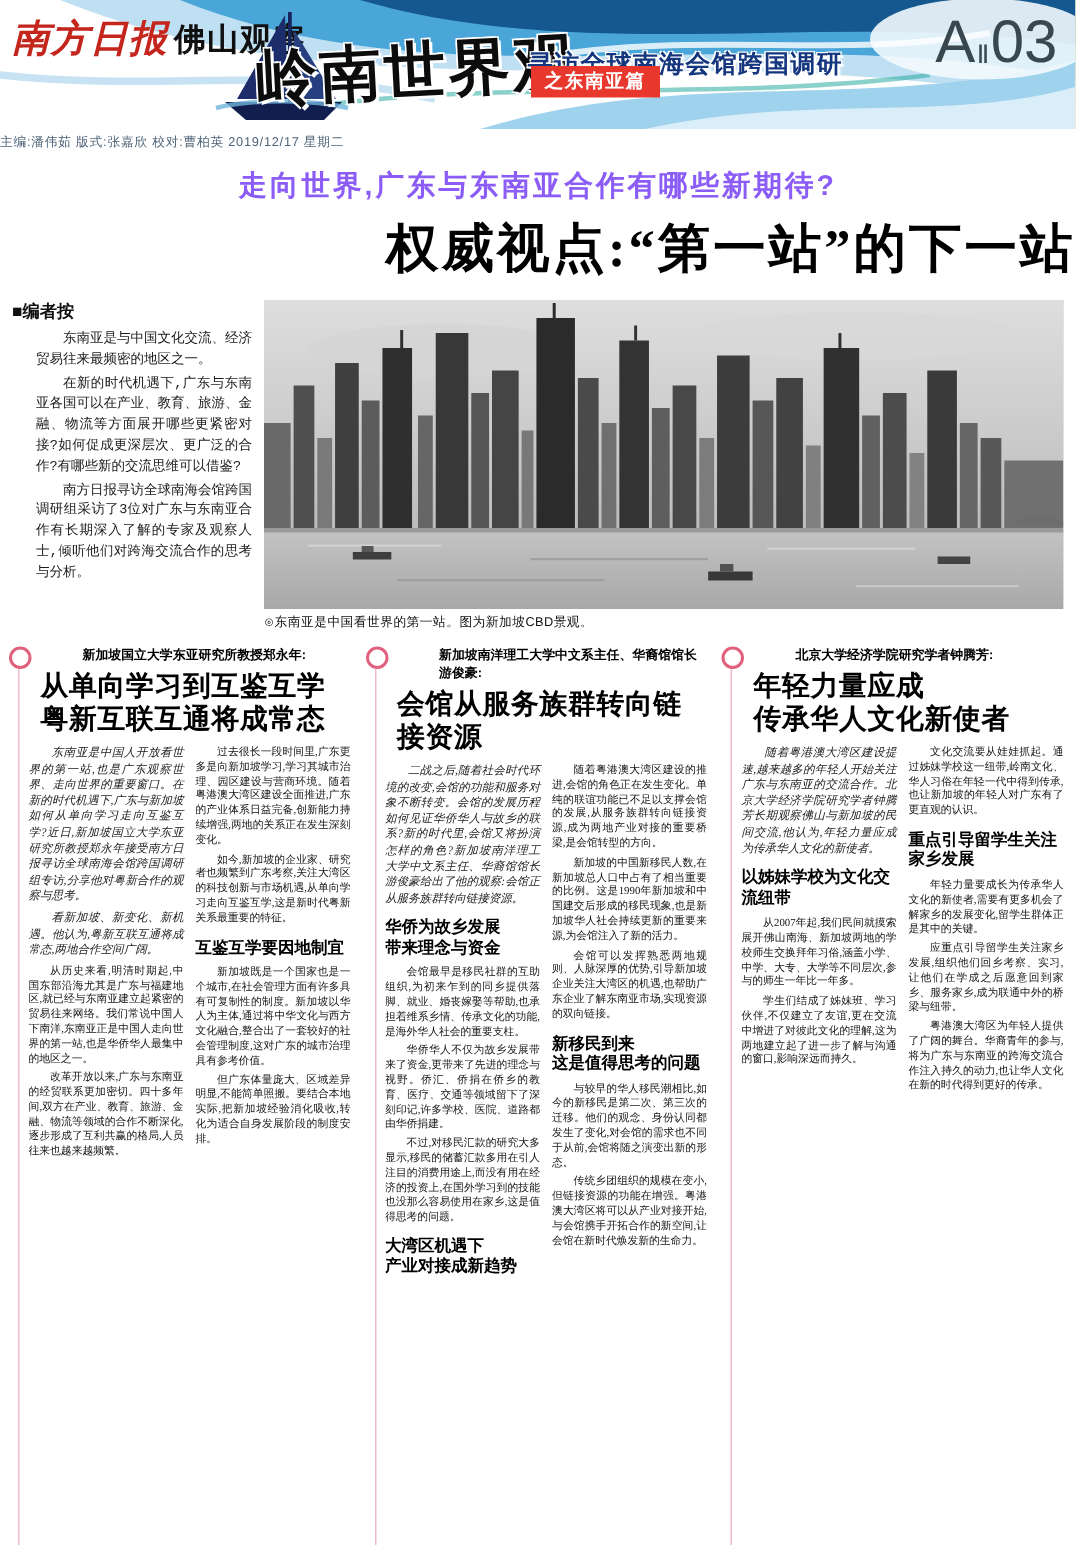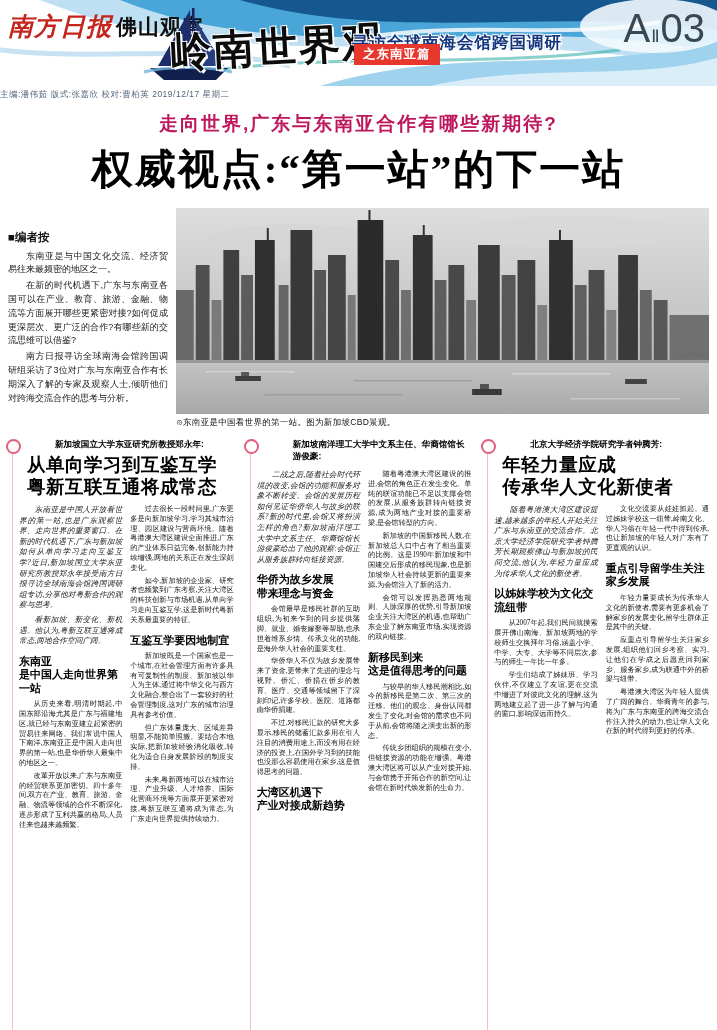--- a/index.html
+++ b/index.html
@@ -17,28 +17,28 @@
   .series-sub{position:absolute;left:352px;top:32px;z-index:4;font-size:16.5px;font-weight:900;color:#14367e;letter-spacing:1px;
     text-shadow:-1px -1px 0 #fff,1px -1px 0 #fff,-1px 1px 0 #fff,1px 1px 0 #fff,2px 2px 1px #fff;}
   .series-tag{position:absolute;left:354px;top:44px;z-index:4;background:#e8382d;color:#fff;font-size:12.5px;font-weight:700;padding:2px 9px;letter-spacing:1px;}
   .page-no{position:absolute;right:12px;top:8px;z-index:4;color:#39474f;display:flex;align-items:flex-end;}
   .page-no .big{font-size:40px;line-height:40px;font-weight:400;}
   .page-no .roman{font-size:17px;line-height:22px;font-weight:400;margin:0 1px;}
   
   .credits{height:15px;text-align:left;padding:3px 10px 0 0;font-size:8.5px;color:#50657a;letter-spacing:0.5px;}
 
   
-  .hl-kicker{text-align:center;font-size:19px;font-weight:900;letter-spacing:2px;margin-top:7px;color:#be185d;}
-  .hl-title{text-align:center;font-family:"Liberation Serif",serif;font-size:41px;font-weight:900;letter-spacing:2px;margin-top:5px;color:#000;}
-
-  
-  .top-row{display:flex;margin:11px 8px 0 8px;gap:8px;align-items:center;}
+  .hl-kicker{text-align:center;font-size:19px;font-weight:900;letter-spacing:2px;margin-top:7px;color:#8b5cf6;}
+  .hl-title{text-align:right;font-family:"Liberation Serif",serif;font-size:35px;font-weight:900;letter-spacing:2px;margin-top:5px;color:#000;}
+
+  
+  .top-row{display:flex;margin:11px 8px 0 8px;gap:8px;}
   .editor-note{width:160px;flex:none;}
   .en-label{font-size:11.5px;font-weight:900;margin-bottom:5px;}
-  .en-p{font-family:Liberation Sans, sans-serif;font-size:9px;line-height:13.8px;text-indent:2em;text-align:justify;margin:0 0 2px 0;color:#1a1a1a;}
+  .en-p{font-family:Liberation Mono, monospace;font-size:9px;line-height:13.8px;text-indent:2em;text-align:justify;margin:0 0 2px 16px;color:#1a1a1a;}
   .photo-col{flex:1;min-width:0;}
   .photo{height:206px;background:#c9c9c9;overflow:hidden;}
   .photo svg{display:block;width:100%;height:100%;}
   .caption{font-size:8.5px;color:#101010;margin-top:3px;letter-spacing:0.3px;}
 
   
   .sections{display:flex;margin:9px 8px 0 8px;gap:12px;}
   .section{flex:1;min-width:0;position:relative;padding-left:11px;}
   .rule{position:absolute;left:4px;top:13px;bottom:2px;width:1px;background:#f0bcca;}
   .ring{position:absolute;left:-2px;top:1px;width:11px;height:11px;border:2.5px solid #e0607e;border-radius:50%;background:#fff;z-index:2;}
@@ -178,37 +178,35 @@
 
   <div class="section">
     <span class="ring"></span>
     <span class="rule"></span>
     <div class="sec-kicker">新加坡国立大学东亚研究所教授郑永年:</div>
     <div class="sec-title">从单向学习到互鉴互学
 粤新互联互通将成常态</div>
     <div class="sec-body">
       <p class="intro">东南亚是中国人开放看世界的第一站,也是广东观察世界、走向世界的重要窗口。在新的时代机遇下,广东与新加坡如何从单向学习走向互鉴互学?近日,新加坡国立大学东亚研究所教授郑永年接受南方日报寻访全球南海会馆跨国调研组专访,分享他对粤新合作的观察与思考。</p>
       <p class="intro">看新加坡、新变化、新机遇。他认为,粤新互联互通将成常态,两地合作空间广阔。</p>
-      <div class="sub">东南亚
-是中国人走向世界第一站</div>
       <p class="bp">从历史来看,明清时期起,中国东部沿海尤其是广东与福建地区,就已经与东南亚建立起紧密的贸易往来网络。我们常说中国人下南洋,东南亚正是中国人走向世界的第一站,也是华侨华人最集中的地区之一。</p>
       <p class="bp">改革开放以来,广东与东南亚的经贸联系更加密切。四十多年间,双方在产业、教育、旅游、金融、物流等领域的合作不断深化,逐步形成了互利共赢的格局,人员往来也越来越频繁。</p>
       <p class="bp">过去很长一段时间里,广东更多是向新加坡学习,学习其城市治理、园区建设与营商环境。随着粤港澳大湾区建设全面推进,广东的产业体系日益完备,创新能力持续增强,两地的关系正在发生深刻变化。</p>
       <p class="bp">如今,新加坡的企业家、研究者也频繁到广东考察,关注大湾区的科技创新与市场机遇,从单向学习走向互鉴互学,这是新时代粤新关系最重要的特征。</p>
       <div class="sub">互鉴互学要因地制宜</div>
       <p class="bp">新加坡既是一个国家也是一个城市,在社会管理方面有许多具有可复制性的制度。新加坡以华人为主体,通过将中华文化与西方文化融合,整合出了一套较好的社会管理制度,这对广东的城市治理具有参考价值。</p>
       <p class="bp">但广东体量庞大、区域差异明显,不能简单照搬。要结合本地实际,把新加坡经验消化吸收,转化为适合自身发展阶段的制度安排。</p>
-      <p class="bp">未来,粤新两地可以在城市治理、产业升级、人才培养、国际化营商环境等方面展开更紧密对接,粤新互联互通将成为常态,为广东走向世界提供持续动力。</p>
     </div>
   </div>
 
   <div class="section">
     <span class="ring"></span>
     <span class="rule"></span>
     <div class="sec-kicker">新加坡南洋理工大学中文系主任、华裔馆馆长游俊豪:</div>
+    <div class="sec-title">会馆从服务族群转向链接资源</div>
     <div class="sec-body">
       <p class="intro">二战之后,随着社会时代环境的改变,会馆的功能和服务对象不断转变。会馆的发展历程如何见证华侨华人与故乡的联系?新的时代里,会馆又将扮演怎样的角色?新加坡南洋理工大学中文系主任、华裔馆馆长游俊豪给出了他的观察:会馆正从服务族群转向链接资源。</p>
       <div class="sub">华侨为故乡发展
 带来理念与资金</div>
       <p class="bp">会馆最早是移民社群的互助组织,为初来乍到的同乡提供落脚、就业、婚丧嫁娶等帮助,也承担着维系乡情、传承文化的功能,是海外华人社会的重要支柱。</p>
       <p class="bp">华侨华人不仅为故乡发展带来了资金,更带来了先进的理念与视野。侨汇、侨捐在侨乡的教育、医疗、交通等领域留下了深刻印记,许多学校、医院、道路都由华侨捐建。</p>
       <p class="bp">不过,对移民汇款的研究大多显示,移民的储蓄汇款多用在引人注目的消费用途上,而没有用在经济的投资上,在国外学习到的技能也没那么容易使用在家乡,这是值得思考的问题。</p>
       <div class="sub">大湾区机遇下
 产业对接成新趋势</div>
       <p class="bp">随着粤港澳大湾区建设的推进,会馆的角色正在发生变化。单纯的联谊功能已不足以支撑会馆的发展,从服务族群转向链接资源,成为两地产业对接的重要桥梁,是会馆转型的方向。</p>

